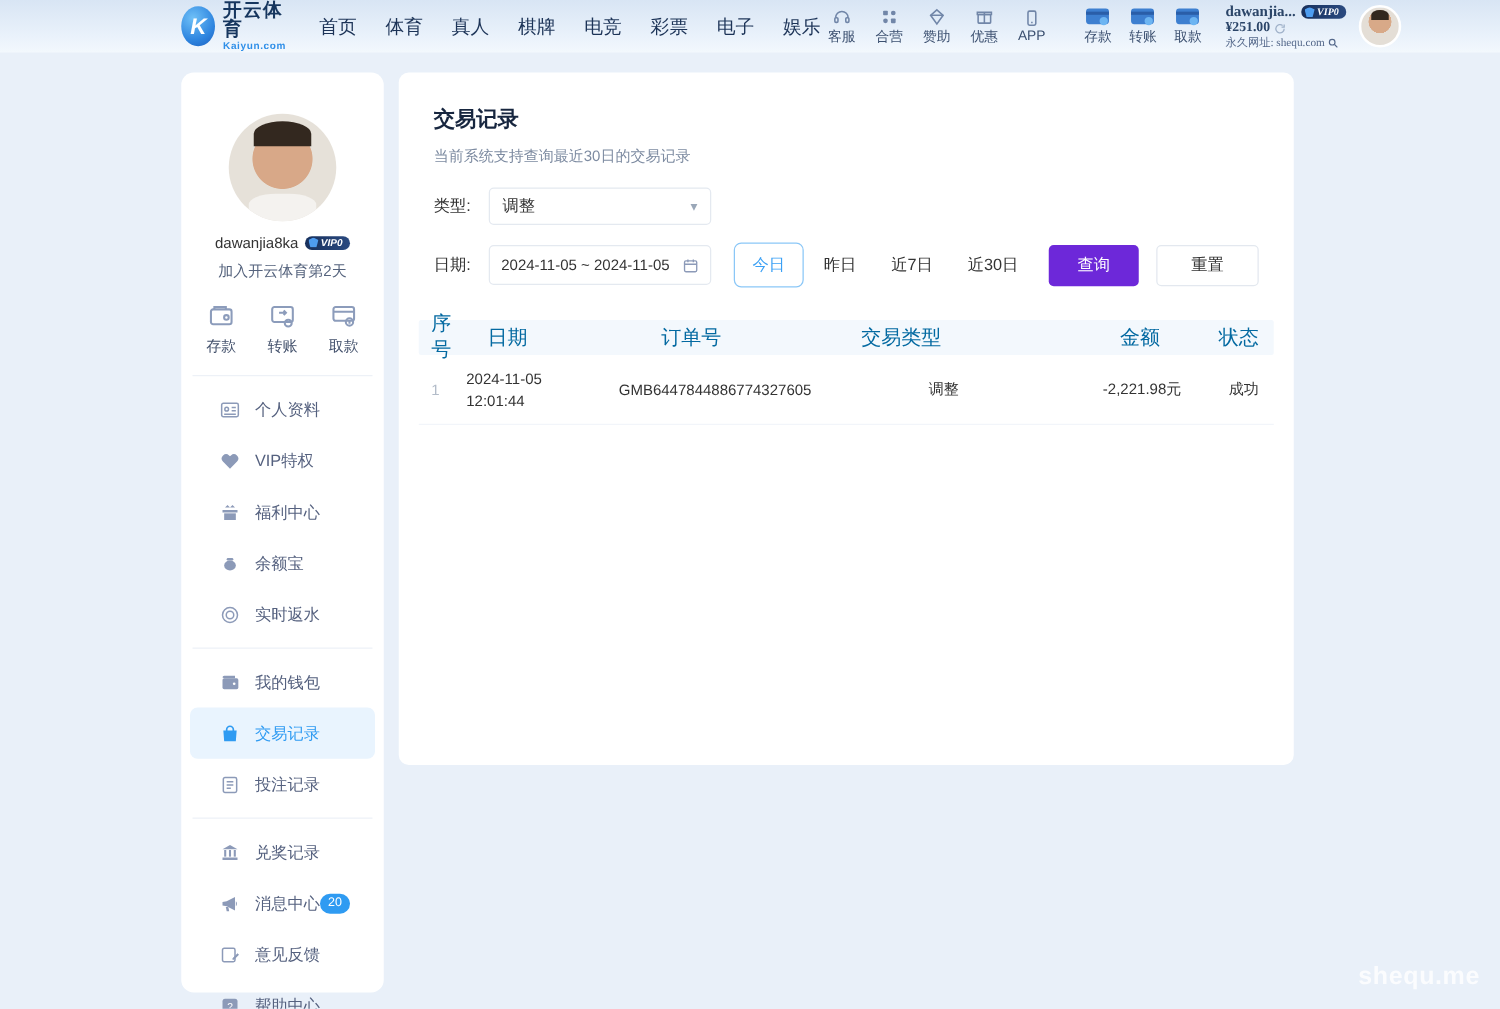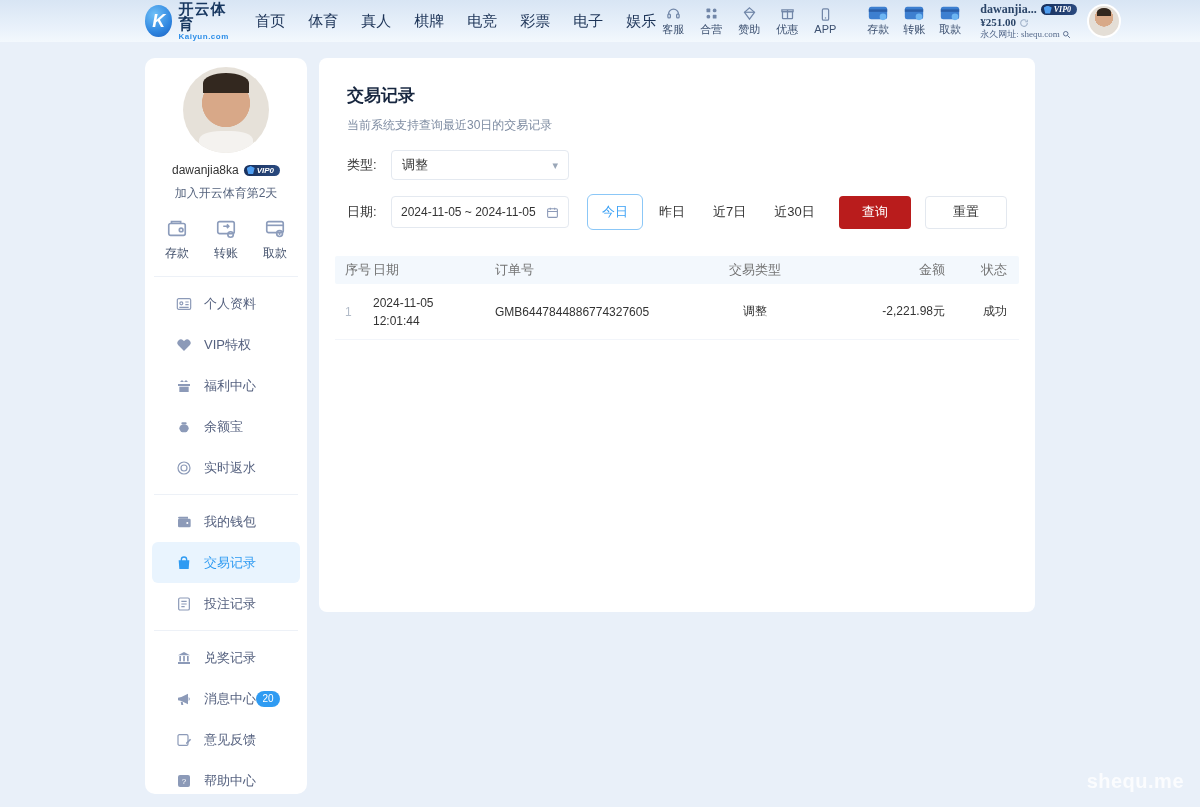--- a/index.html
+++ b/index.html
@@ -36,21 +36,21 @@
   .user-balance { font-size:11px; color:#2b4568; font-weight:bold; display:flex; align-items:center; gap:3px; }
   .user-balance svg { width:10px; height:10px; color:#9fb1c9; }
   .user-url { font-size:9px; color:#54688a; display:flex; align-items:center; gap:2px; }
   .user-url svg { width:9px; height:9px; color:#54688a; }
   .nav-avatar { width:34px; height:34px; border-radius:50%; margin-left:10px; border:2px solid #fff; overflow:hidden; cursor:pointer;
     background:radial-gradient(circle at 50% 38%,#d8a988 0 38%,#e4ded6 39%); position:relative; }
   .nav-avatar::after { content:""; position:absolute; top:2px; left:8px; right:8px; height:8px; border-radius:50% 50% 0 0; background:#33281f; }
 
   
   .sidebar { position:absolute; left:145px; top:58px; width:162px; height:736px; background:#fff; border-radius:10px; }
-  .profile { text-align:center; padding-top:9px; }
+  .profile { text-align:center; padding-top:33px; }
   .big-avatar { width:86px; height:86px; border-radius:50%; margin:0 auto; overflow:hidden; position:relative;
     background:radial-gradient(circle at 50% 42%,#d8a888 0 36%,#e6e1d9 37%); }
   .big-avatar::after { content:""; position:absolute; top:6px; left:20px; right:20px; height:20px; border-radius:50% 50% 0 0; background:#33281f; }
   .big-avatar::before { content:""; position:absolute; bottom:0; left:16px; right:16px; height:22px; border-radius:40% 40% 0 0; background:#f4f2ef; }
   .uname-row { margin-top:10px; display:flex; justify-content:center; align-items:center; gap:5px; }
   .uname { font-size:12px; color:#333; }
   .join-text { margin-top:8px; font-size:12px; color:#55637d; }
   .quick-actions { display:flex; justify-content:space-between; padding:16px 20px 14px 20px; }
   .qa { display:flex; flex-direction:column; align-items:center; gap:5px; cursor:pointer; }
   .qa svg { width:22px; height:22px; color:#8c9cbb; }
@@ -78,25 +78,25 @@
   .select-box .chev { margin-left:auto; color:#9aa7b8; font-size:11px; }
   .date-row { display:flex; align-items:center; margin-top:14px; }
   .date-box { width:178px; height:32px; border:1px solid #e4e9f0; border-radius:4px; display:flex; align-items:center;
     padding:0 9px; font-size:12px; color:#333; cursor:pointer; }
   .date-box svg { margin-left:auto; width:13px; height:13px; color:#8c9ab8; }
   .range-group { display:flex; align-items:center; margin-left:18px; gap:4px; }
   .range-btn { border:1px solid transparent; background:transparent; font-size:13px; color:#333; padding:8px 11px; cursor:pointer;
     font-family:inherit; border-radius:6px; }
   .range-btn.active { border-color:#8bc7f7; color:#3aa0f5; padding:8px 14px; }
   .action-btns { margin-left:auto; display:flex; gap:14px; }
-  .btn-primary { width:72px; height:33px; background:#b91c1c; border:none; border-radius:4px; color:#fff; font-size:13px; cursor:pointer; font-family:inherit; }
+  .btn-primary { width:72px; height:33px; background:#6d28d9; border:none; border-radius:4px; color:#fff; font-size:13px; cursor:pointer; font-family:inherit; }
   .btn-plain { width:82px; height:33px; background:#fff; border:1px solid #e3e8ef; border-radius:4px; color:#333; font-size:13px; cursor:pointer; font-family:inherit; }
 
   .table { margin-top:26px; }
-  .t-head { display:flex; align-items:center; height:28px; background:#f3f8fd; border-radius:2px; font-size:13px; color:#737373; }
+  .t-head { display:flex; align-items:center; height:28px; background:#f3f8fd; border-radius:2px; font-size:16px; color:#0369a1;gap:17px; }
   .t-row { display:flex; align-items:center; min-height:56px; font-size:12px; color:#333; border-bottom:1px solid #f2f5fa; }
   .c-idx { width:38px; padding-left:10px; flex:none; }
   .c-date { width:122px; flex:none; }
   .c-order { flex:1; }
   .c-type { width:120px; flex:none; text-align:center; }
   .c-amount { width:130px; flex:none; text-align:right; }
   .c-status { width:74px; flex:none; text-align:right; padding-right:12px; }
   .t-row .c-idx { color:#b3bcc9; }
   .t-row .c-date { line-height:1.5; }
   .t-row .c-amount, .t-row .c-status, .t-row .c-type { color:#333; }

